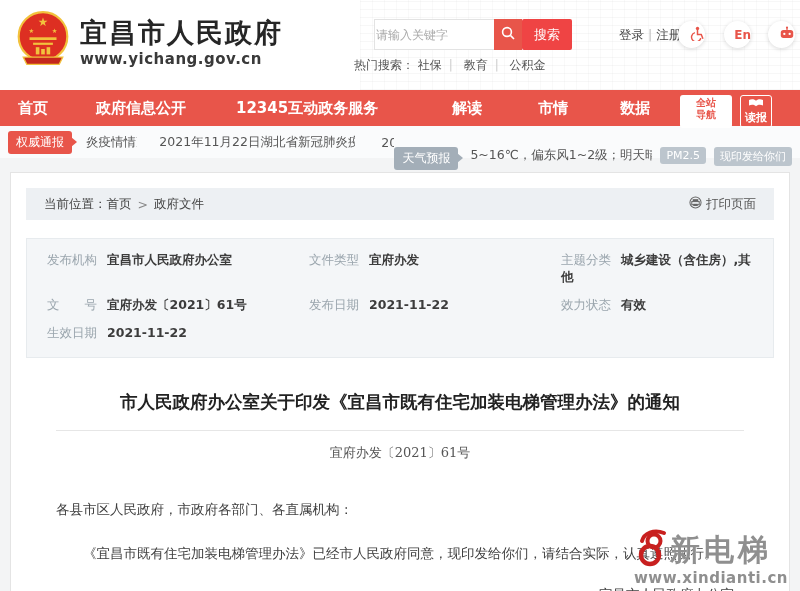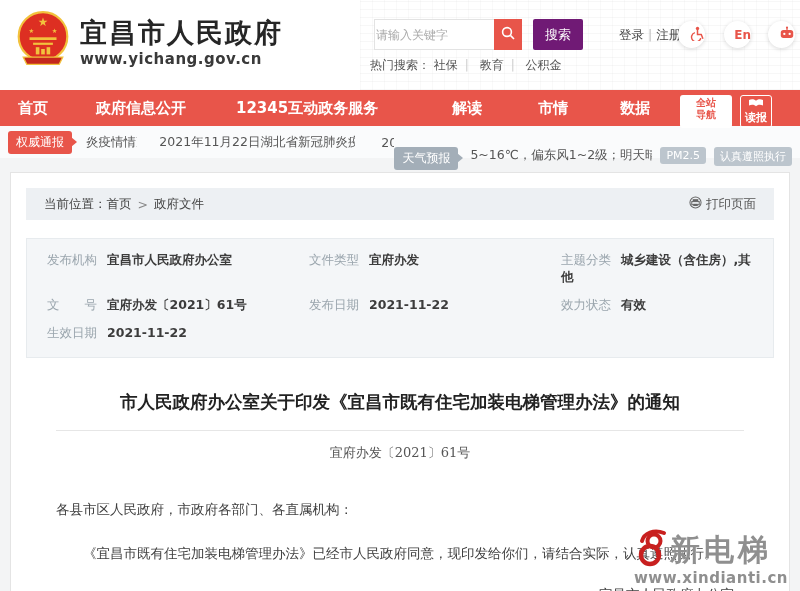--- a/index.html
+++ b/index.html
@@ -15,24 +15,24 @@
     opacity:.8; }
   .logo-cluster { position:absolute; left:16px; top:10px; display:flex; align-items:center; }
   .site-text { margin-left:10px; }
   .site-title { font-family:"DejaVu Serif","Liberation Serif",serif; font-size:27px; font-weight:bold; color:#262626; letter-spacing:2px; line-height:1.25; }
   .site-url { font-size:15px; font-weight:bold; color:#3a3a3a; letter-spacing:.5px; }
 
   .search-row { position:absolute; left:374px; top:19px; display:flex; align-items:center; height:31px; }
   .search-input { width:120px; height:31px; border:1px solid #e3e3e3; border-right:none; padding:0 1px; font-size:12px; color:#333; outline:none; background:#fff; }
   .search-input::placeholder { color:#aaa; }
   .search-icon-box { width:28px; height:31px; background:#e8554a; display:flex; align-items:center; justify-content:center; cursor:pointer; }
-  .search-btn { width:50px; height:31px; margin-left:11px; background:#701a75; color:#fff; border:none; font-size:13px; border-radius:2px; cursor:pointer; }
+  .search-btn { width:50px; height:31px; margin-left:0; background:#ef4444; color:#fff; border:none; font-size:13px; border-radius:2px; cursor:pointer; }
   .account { position:absolute; left:619px; top:27px; font-size:12.5px; color:#444; }
   .account .sep { color:#bbb; margin:0 4px; }
-  .hot-row { position:absolute; left:370px; top:57px; font-size:12px; color:#555; }
+  .hot-row { position:absolute; left:354px; top:57px; font-size:12px; color:#555; }
   .hot-row .sep { color:#ccc; margin:0 7px; }
   .hot-row a { color:#555; text-decoration:none; }
 
   .round-btn { position:absolute; top:21px; width:27px; height:27px; border-radius:50%; background:#fff; box-shadow:0 1px 4px rgba(0,0,0,.15); display:flex; align-items:center; justify-content:flex-end; color:#e8554a; font-weight:bold; font-size:12px; cursor:pointer; }
   .rb1 { left:678px; } .rb2 { left:724px; } .rb3 { left:768px; }
 
   
   .nav { position:relative; height:36px; background:#e8554a; display:flex; align-items:center; color:#fff; font-size:15px; font-weight:bold; }
   .nav-item { cursor:pointer; white-space:nowrap; }
   .n0{margin-left:18px;} .n1{margin-left:48px;} .n2{margin-left:50px;} .n3{} .n4{margin-left:74px;} .n5{margin-left:56px;} .n6{margin-left:52px;}
@@ -182,21 +182,21 @@
 
 <div class="ticker">
   <span class="tbadge tb-red">权威通报</span>
   <span class="tick-txt tt1">炎疫情情况</span>
   <span class="tick-txt tt2">2021年11月22日湖北省新冠肺炎疫情情况</span>
   <span class="tick-txt tt3">20</span>
   <div class="ticker-right">
     <span class="tbadge tb-gray">天气预报</span>
     <span class="weather-txt">5~16℃，偏东风1~2级；明天晴到</span>
     <span class="pm-badge">PM2.5</span>
-    <span class="pm-badge">认真遵照执行</span>
+    <span class="pm-badge">现印发给你们</span>
   </div>
 </div>
 
 <div class="card">
 
   <div class="breadcrumb">
     <span>当前位置：</span>
     <span class="bc-link">首页</span>
     <span class="bc-sep">&gt;</span>
     <span>政府文件</span>

